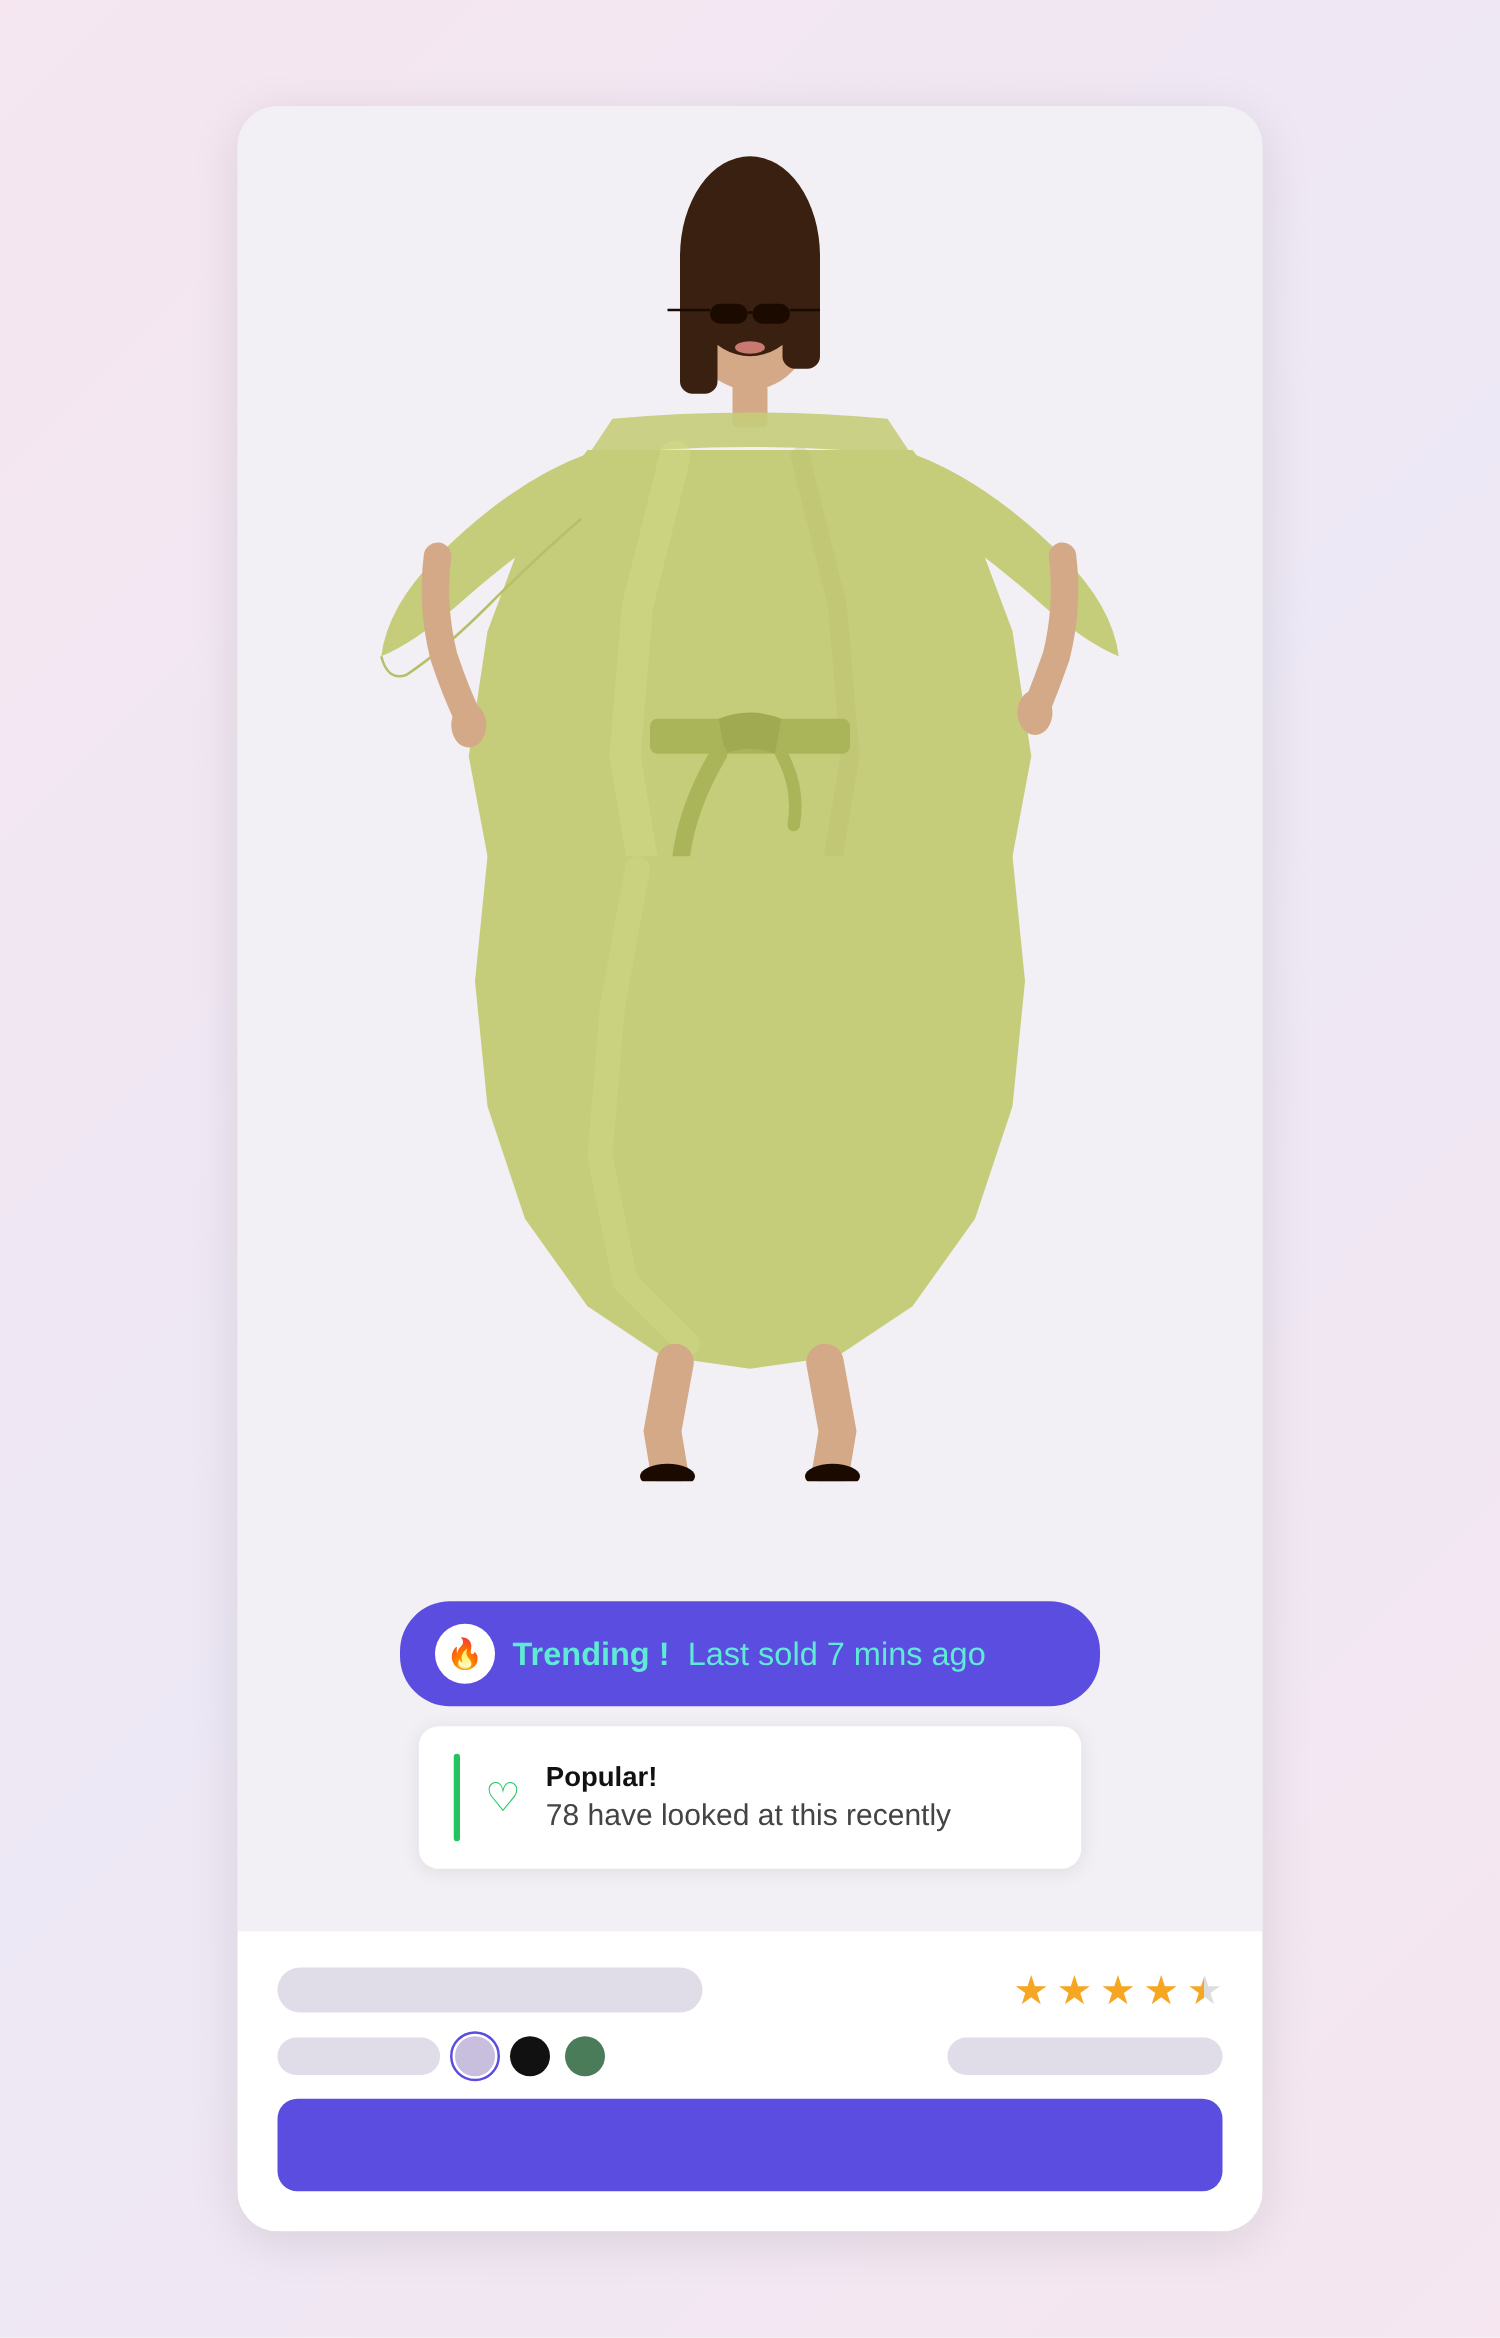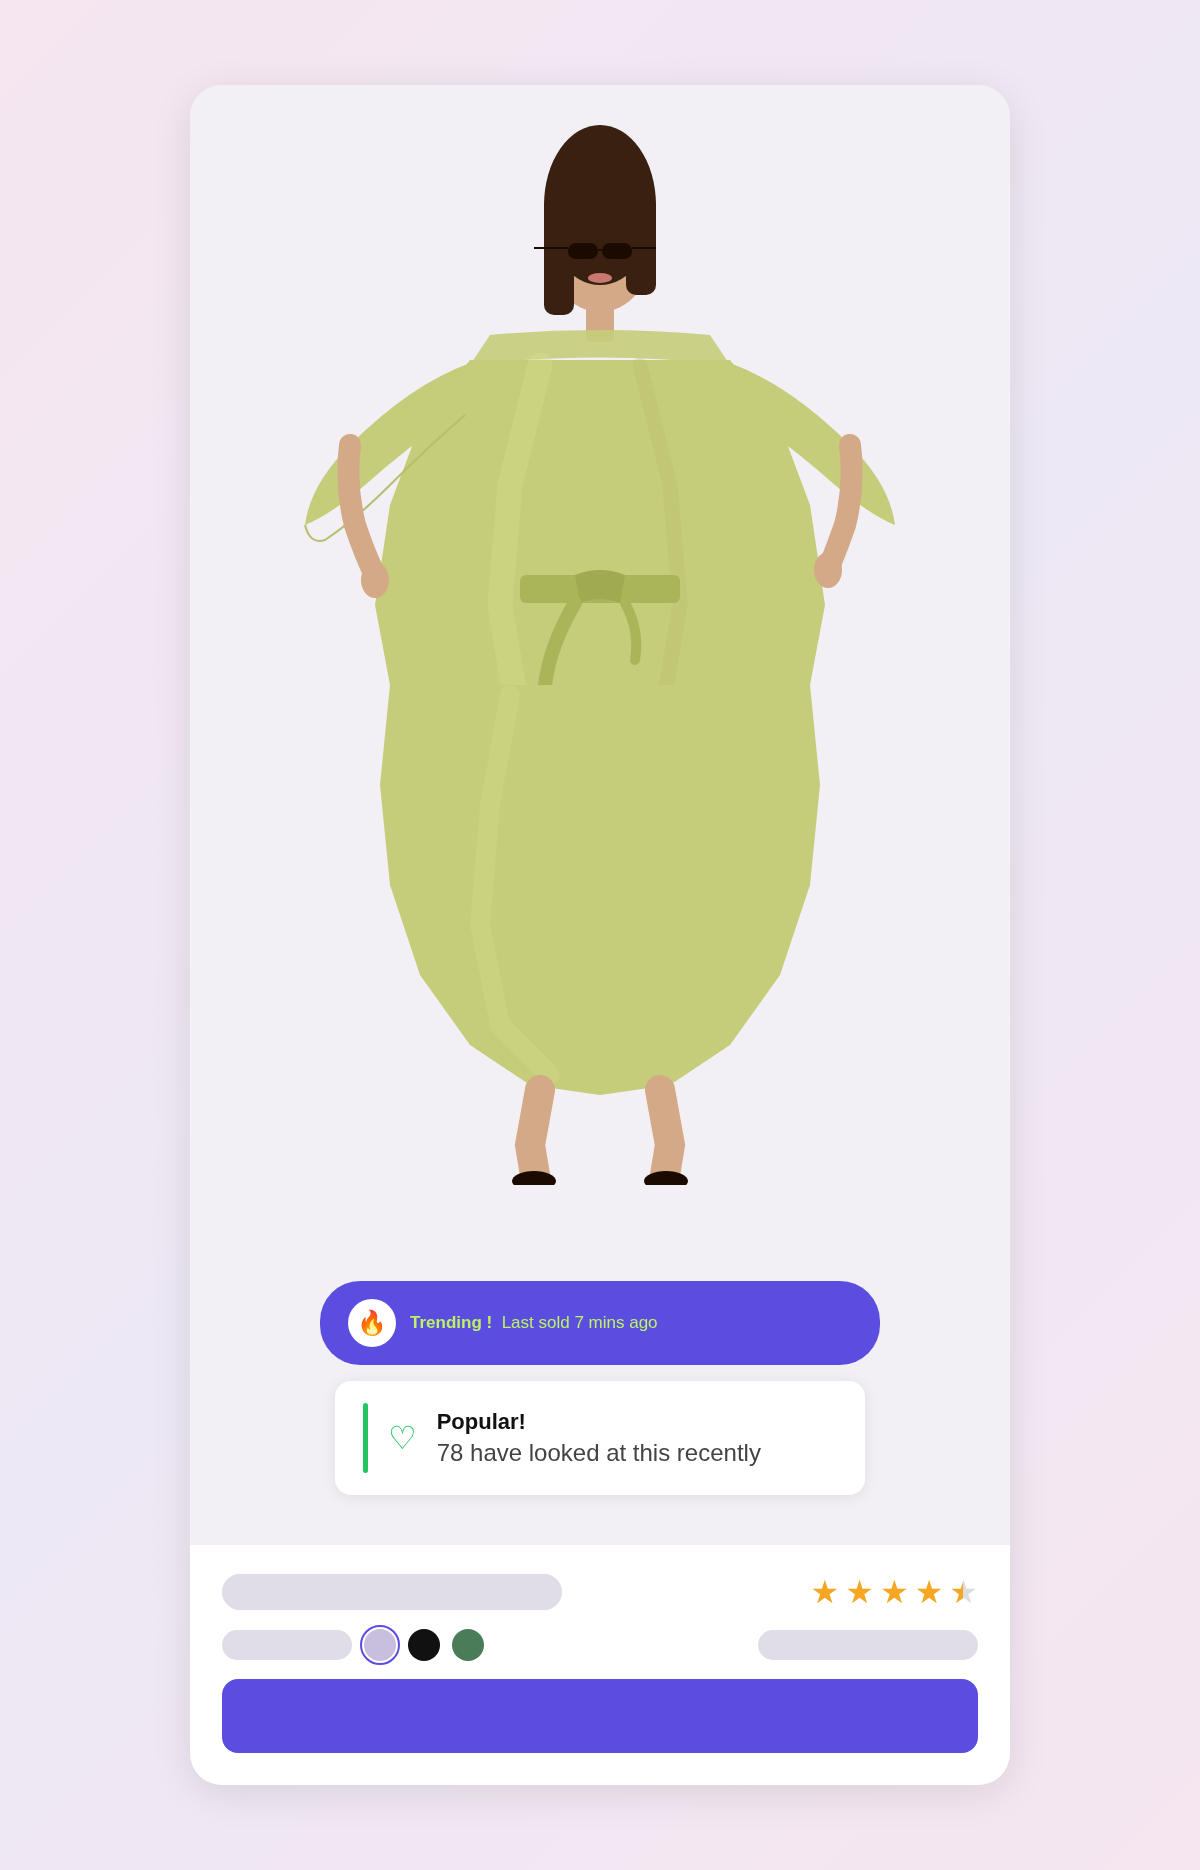--- a/index.html
+++ b/index.html
@@ -71,22 +71,22 @@
       align-items: center;
       justify-content: center;
       flex-shrink: 0;
     }
 
     .trending-icon-circle span {
       font-size: 24px;
     }
 
     .trending-text {
-      color: #bef264;
-      font-size: 17px;
+      color: #5eead4;
+      font-size: 26px;
       font-weight: 400;
     }
 
     .trending-text strong {
       font-weight: 700;
     }
 
     
     .popular-card {
       position: absolute;

